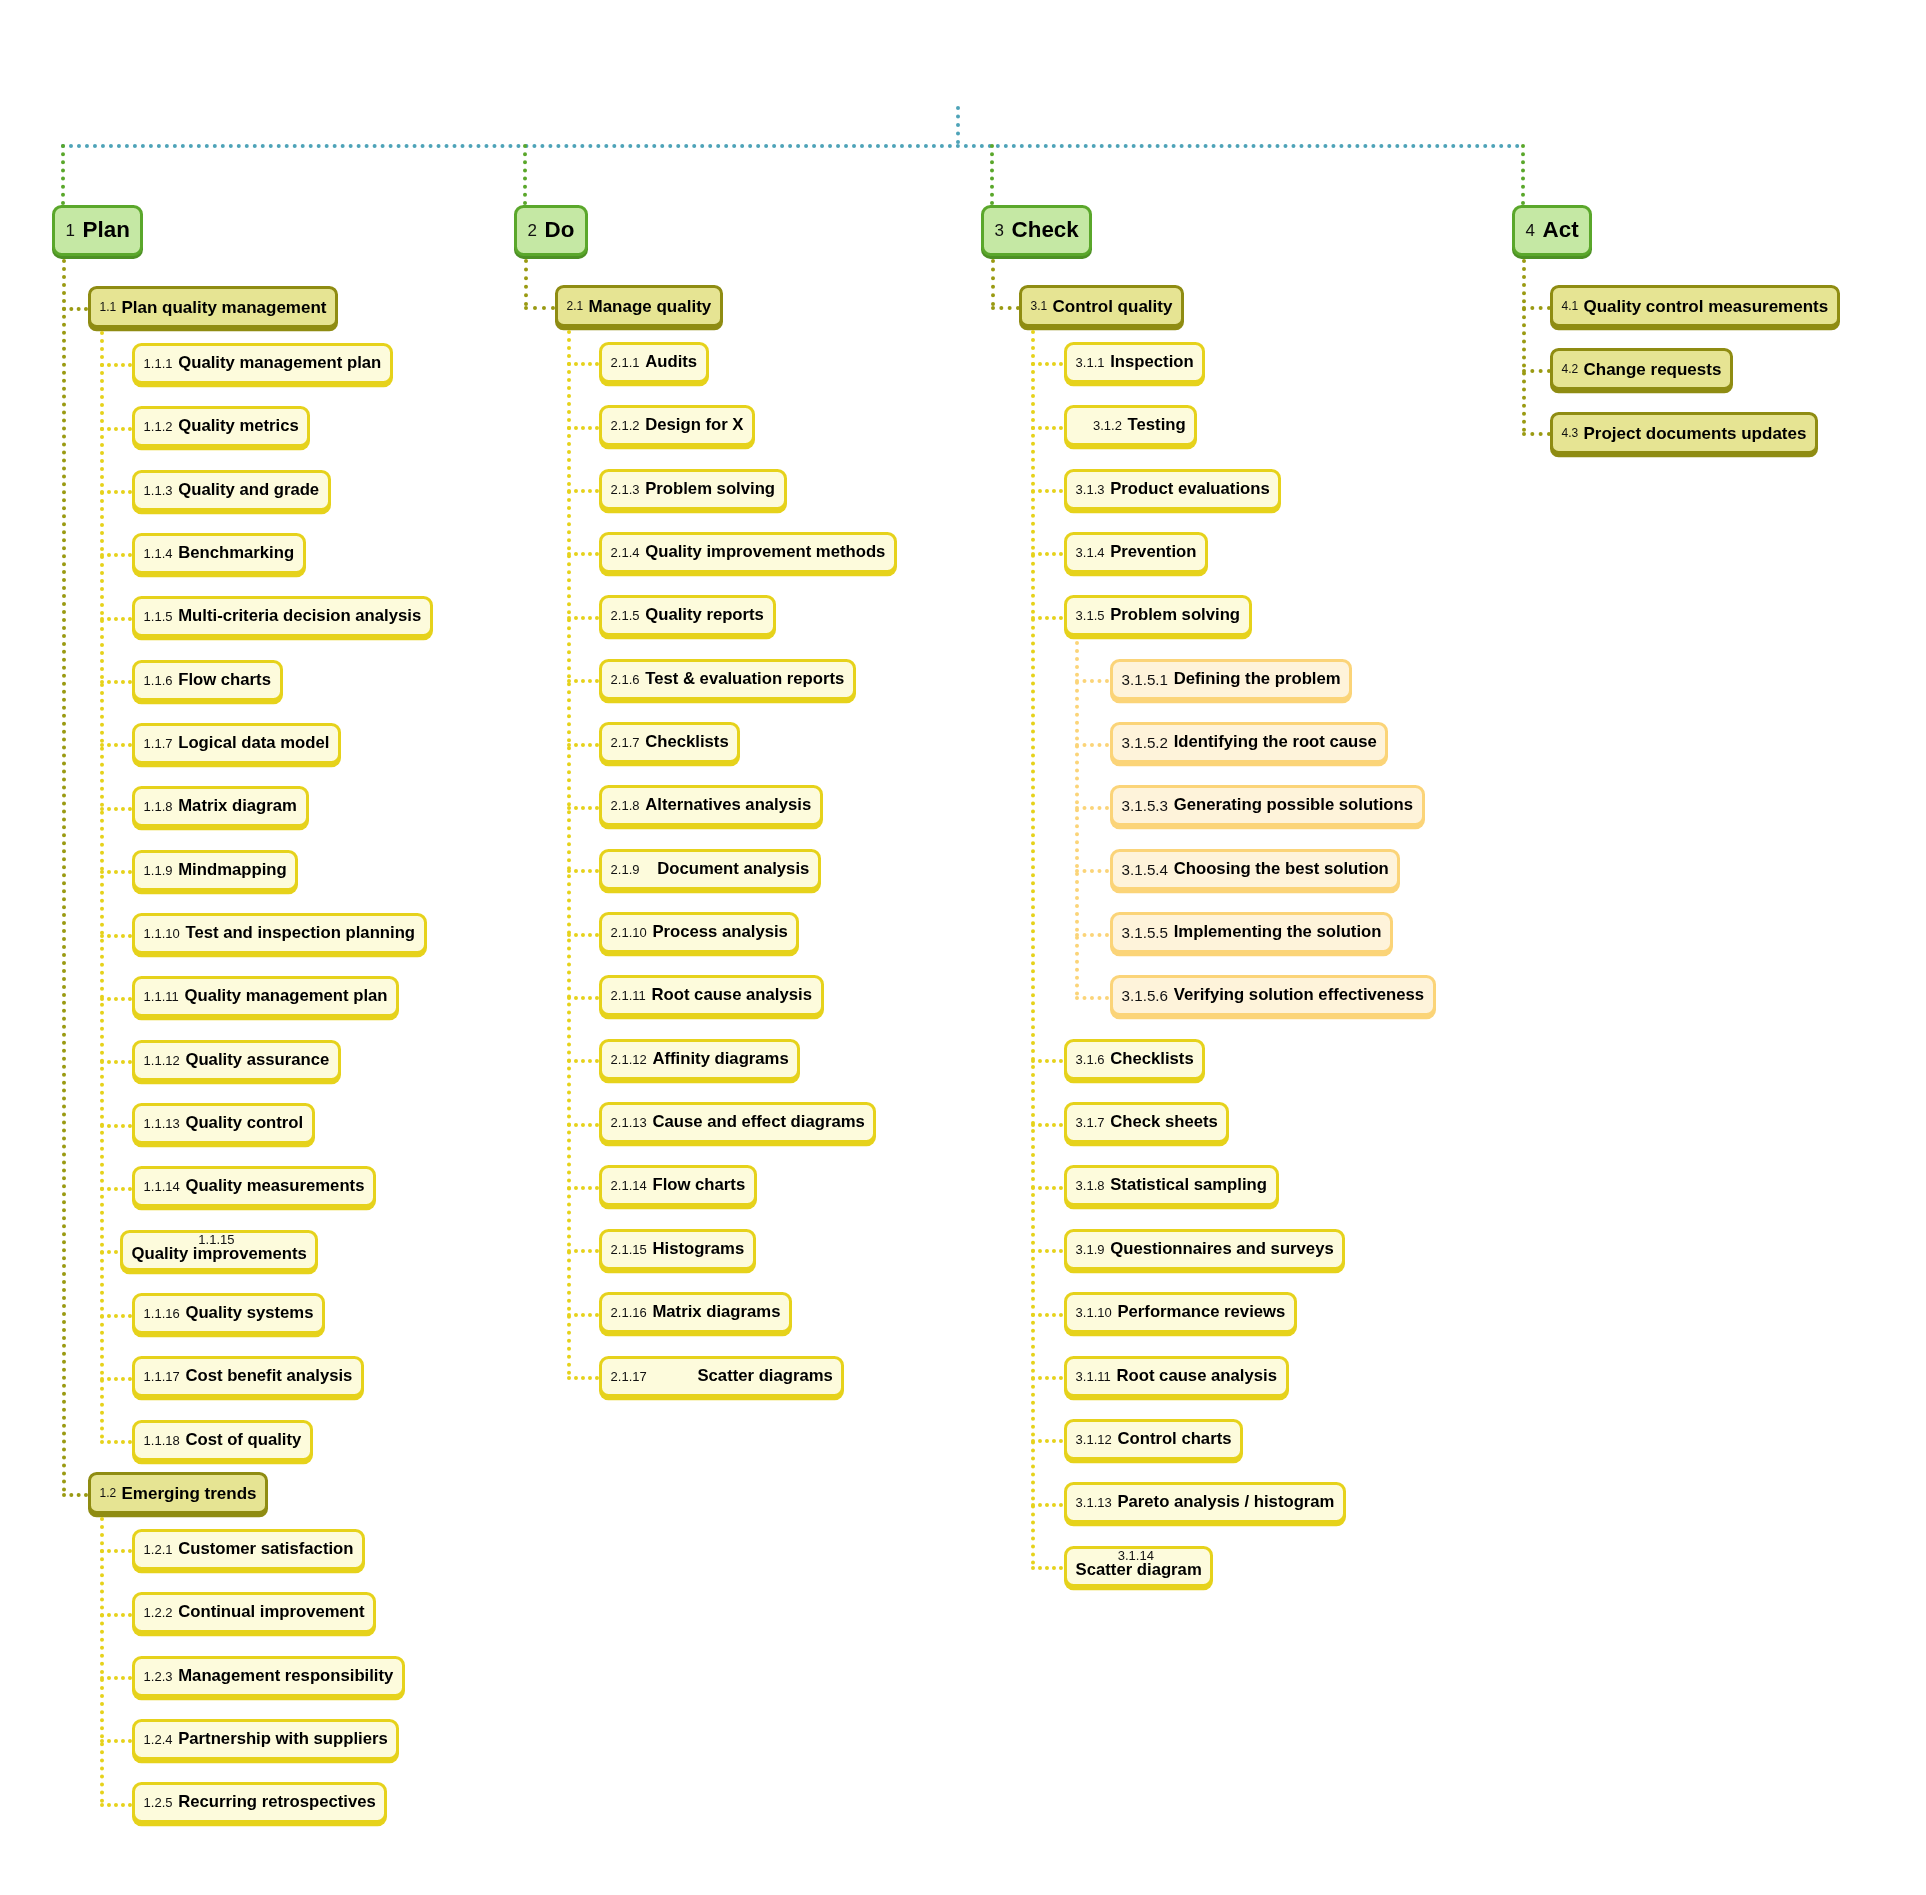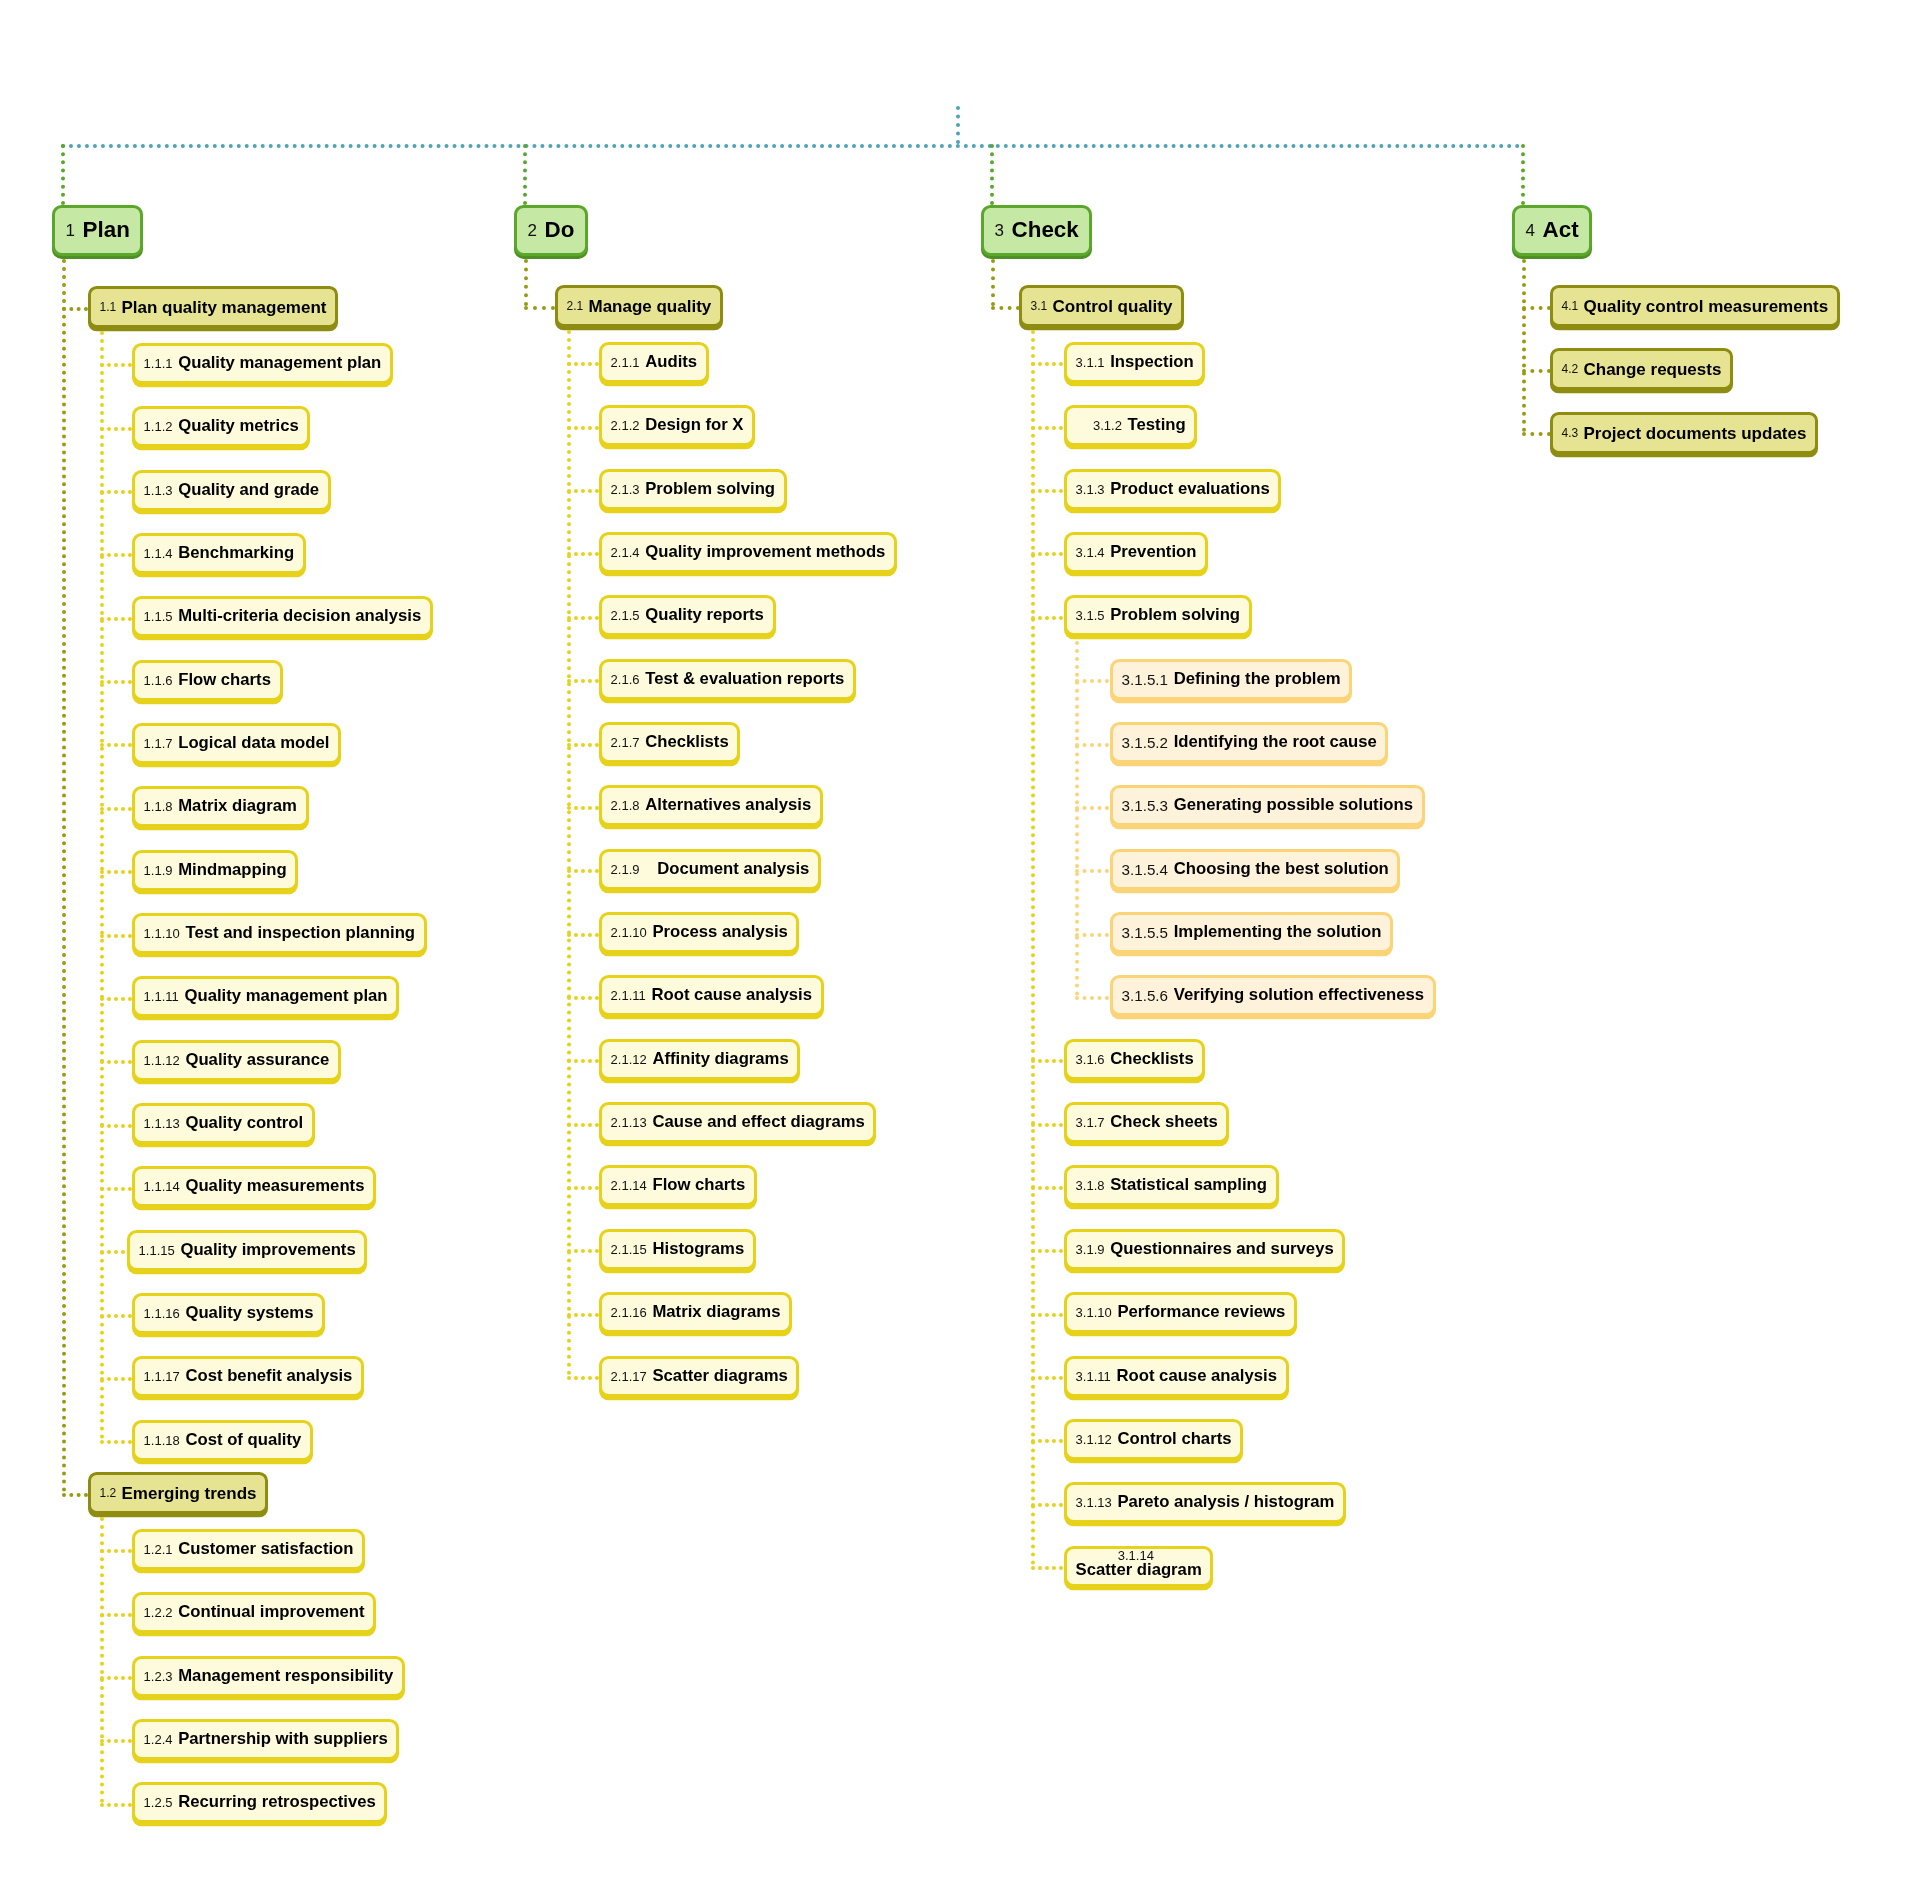--- a/index.html
+++ b/index.html
@@ -150,21 +150,21 @@
     <div class="node n-l3" style="left: 132px; top: 1103px;">
       <span class="num">1.1.13</span>
       <span class="lbl">Quality control</span>
     </div>
     <div class="ln h c-l3" style="left: 100px; top: 1187px; width: 32px;"></div>
     <div class="node n-l3" style="left: 132px; top: 1166px;">
       <span class="num">1.1.14</span>
       <span class="lbl">Quality measurements</span>
     </div>
     <div class="ln h c-l3" style="left: 100px; top: 1250px; width: 32px;"></div>
-    <div class="node n-l3" style="left: 127px; top: 1230px;">
+    <div class="node n-l3" style="left: 120px; top: 1230px; flex-direction: column;">
       <span class="num">1.1.15</span>
       <span class="lbl">Quality improvements</span>
     </div>
     <div class="ln h c-l3" style="left: 100px; top: 1314px; width: 32px;"></div>
     <div class="node n-l3" style="left: 132px; top: 1293px;">
       <span class="num">1.1.16</span>
       <span class="lbl">Quality systems</span>
     </div>
     <div class="ln h c-l3" style="left: 100px; top: 1377px; width: 32px;"></div>
     <div class="node n-l3" style="left: 132px; top: 1356px;">
@@ -288,21 +288,21 @@
     <div class="node n-l3" style="left: 599px; top: 1229px;">
       <span class="num">2.1.15</span>
       <span class="lbl">Histograms</span>
     </div>
     <div class="ln h c-l3" style="left: 567px; top: 1313px; width: 32px;"></div>
     <div class="node n-l3" style="left: 599px; top: 1292px;">
       <span class="num">2.1.16</span>
       <span class="lbl">Matrix diagrams</span>
     </div>
     <div class="ln h c-l3" style="left: 567px; top: 1376px; width: 32px;"></div>
-    <div class="node n-l3" style="left: 599px; top: 1356px;">
+    <div class="node n-l3" style="left: 599px; top: 1356px; gap: 45px;">
       <span class="num">2.1.17</span>
       <span class="lbl">Scatter diagrams</span>
     </div>
     <div class="ln v c-l2" style="left: 991px; top: 259px; height: 47px;"></div>
     <div class="ln h c-l2" style="left: 991px; top: 306px; width: 29px;"></div>
     <div class="node n-l2" style="left: 1019px; top: 285px;">
       <span class="num">3.1</span>
       <span class="lbl">Control quality</span>
     </div>
     <div class="ln v c-l3" style="left: 1031px; top: 330px; height: 1236px;"></div>

